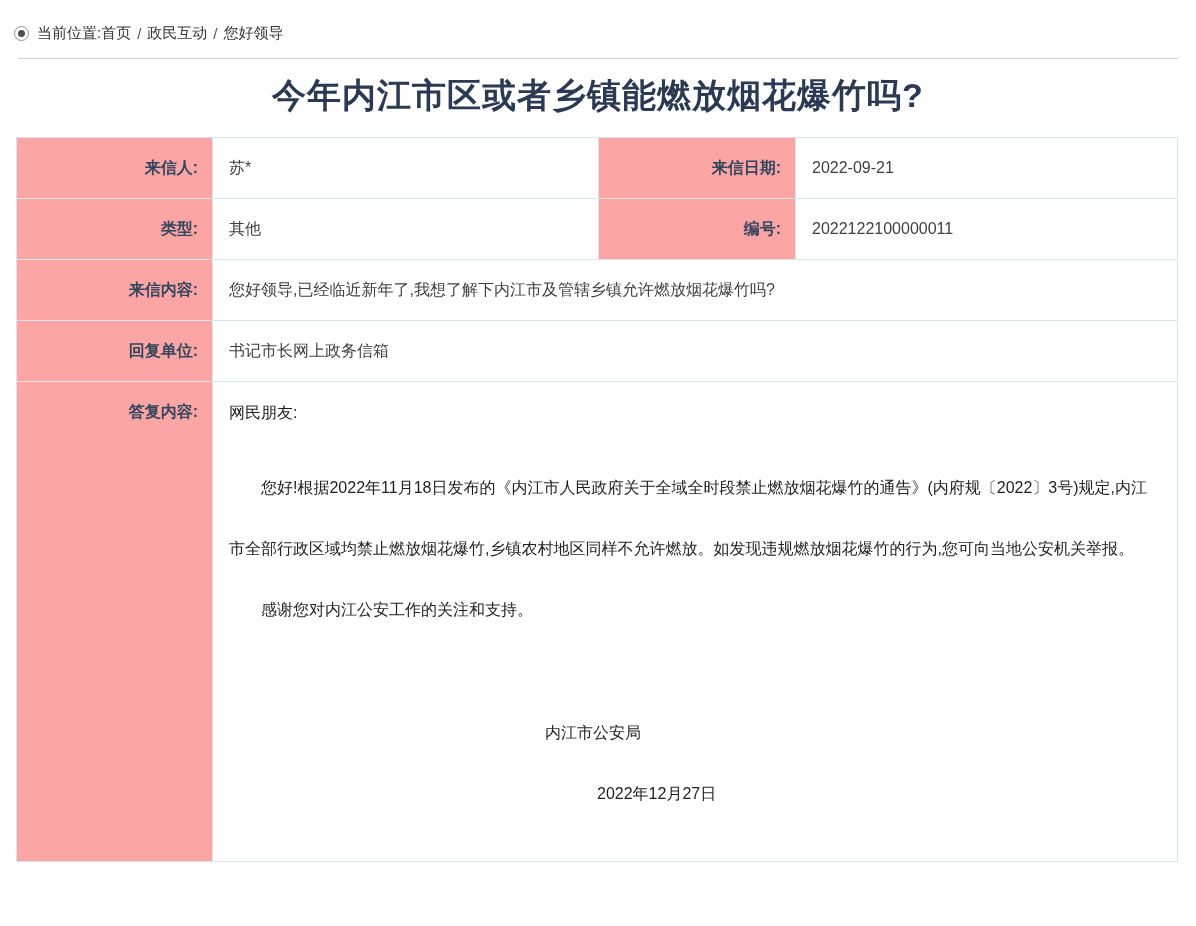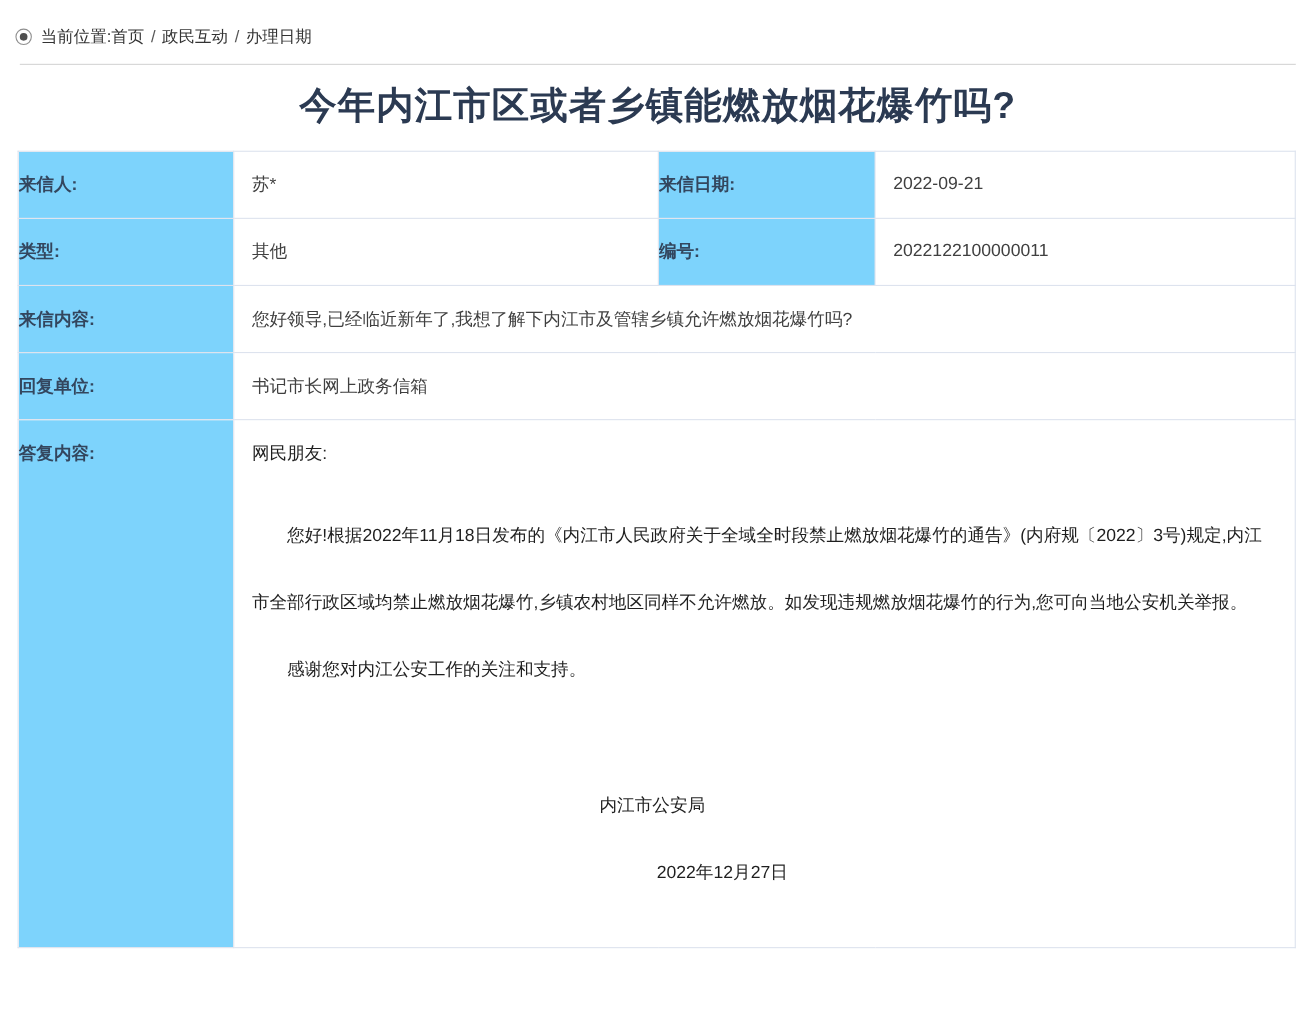--- a/index.html
+++ b/index.html
@@ -49,21 +49,22 @@
   
   table.info {
     border-collapse: collapse;
     table-layout: fixed;
     width: 1162px;
     margin: 18px 18px 0 16px;
   }
   table.info td { border: 1px solid #dde3ee; overflow: hidden; }
   tr.r { height: 61px; }
   td.lbl {
-    background: #7dd3fc;
+    background: #fca5a5;
+    text-align: right;
     padding: 0 14px 0 0;
     font-weight: bold;
     font-size: 16px;
     color: #33465e;
   }
   td.val {
     background: #ffffff;
     padding: 0 16px;
     font-size: 16px;
     color: #404040;
@@ -91,21 +92,21 @@
 
 <div class="breadcrumb">
   <span class="radio-icon">
       <span class="dot"></span>
     </span>
   <span class="crumb-label">当前位置:</span>
   <span class="crumb-link">首页</span>
   <span class="sep">/</span>
   <span class="crumb-link">政民互动</span>
   <span class="sep">/</span>
-  <span class="crumb-link">办理日期</span>
+  <span class="crumb-link">您好领导</span>
 </div>
 
 <hr class="divider">
 
 <h1 class="page-title">今年内江市区或者乡镇能燃放烟花爆竹吗?</h1>
 
 <table class="info">
   <colgroup>
     <col style="width:196px">
       <col style="width:386px">

